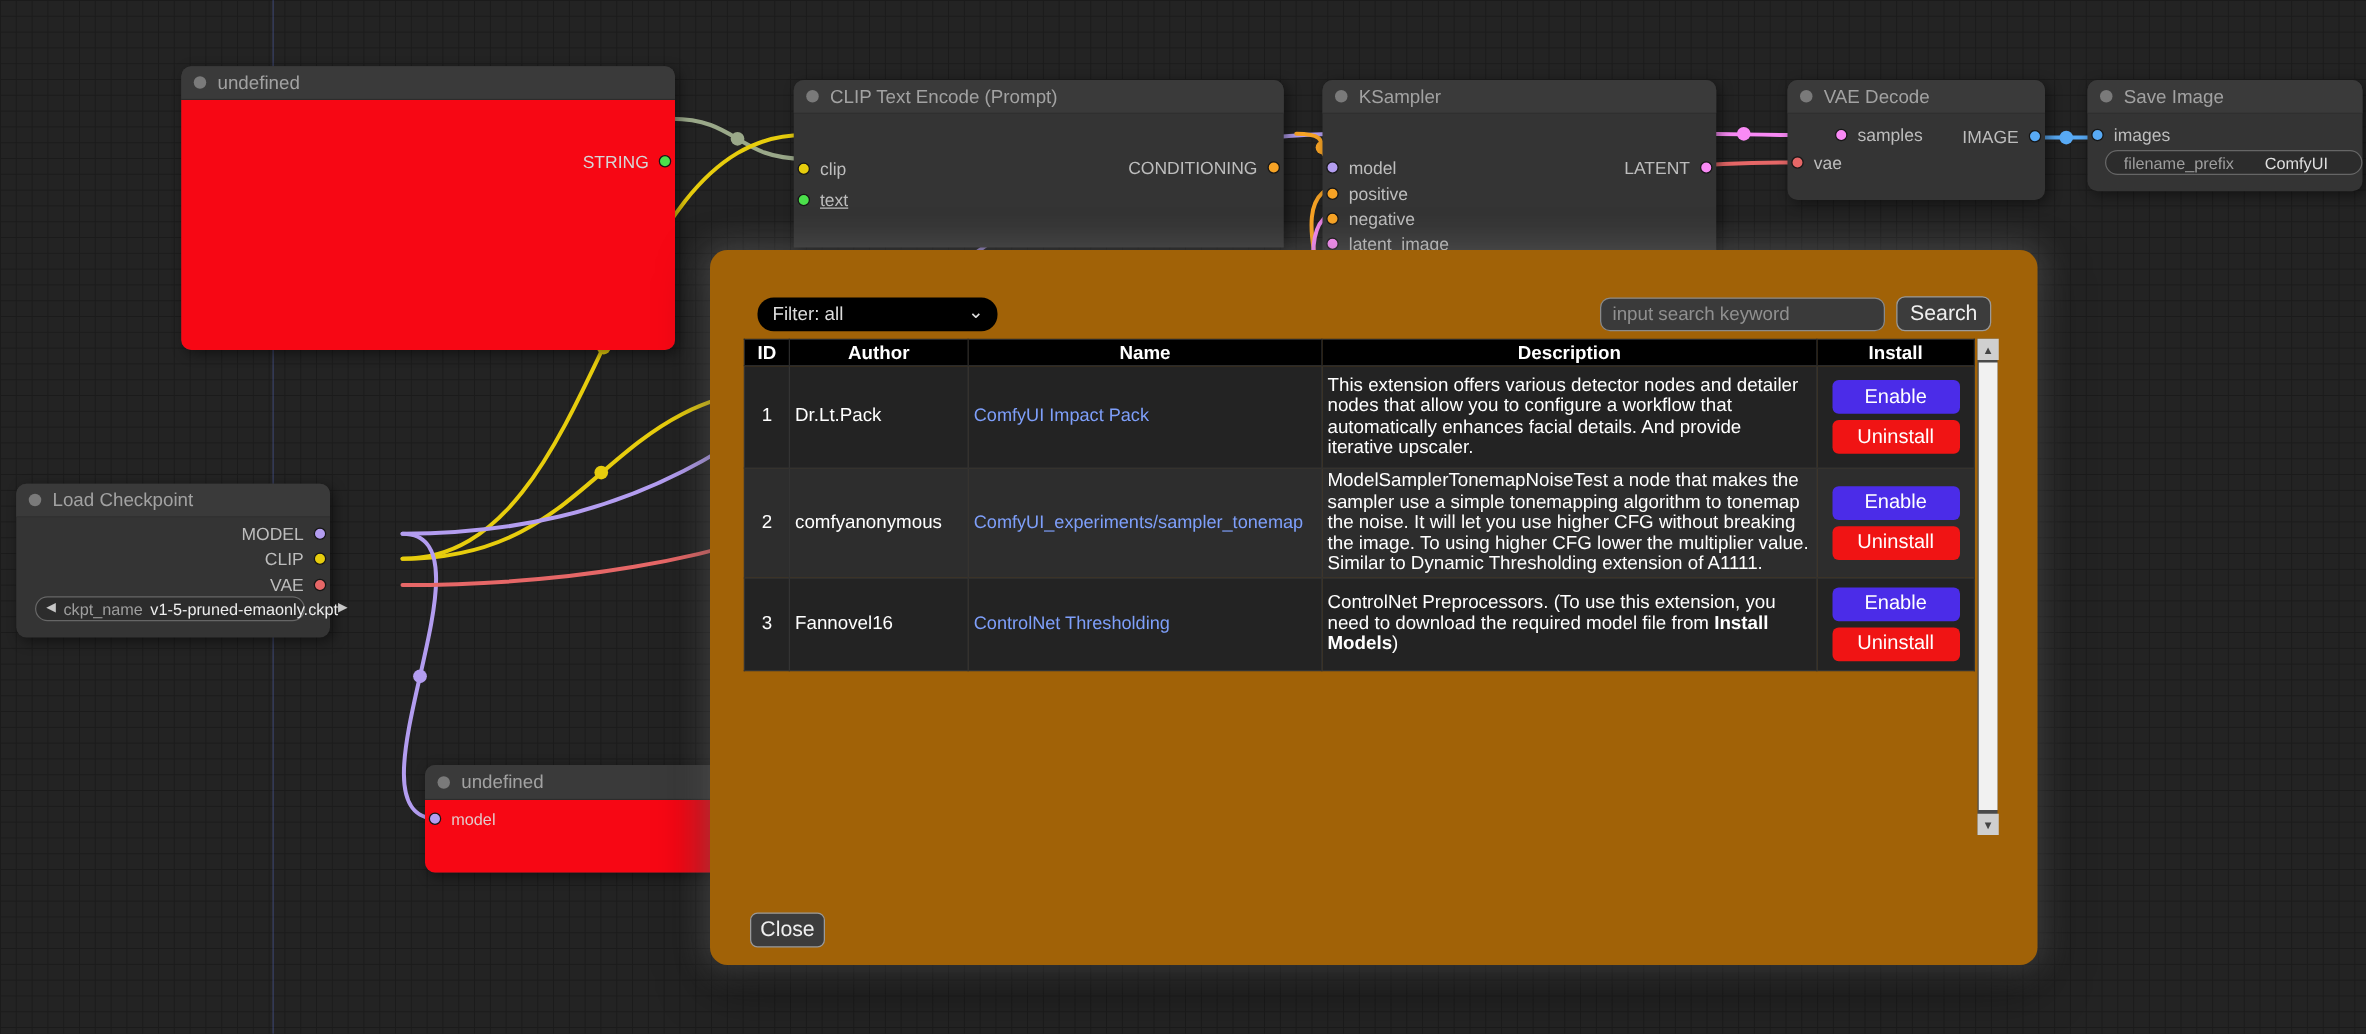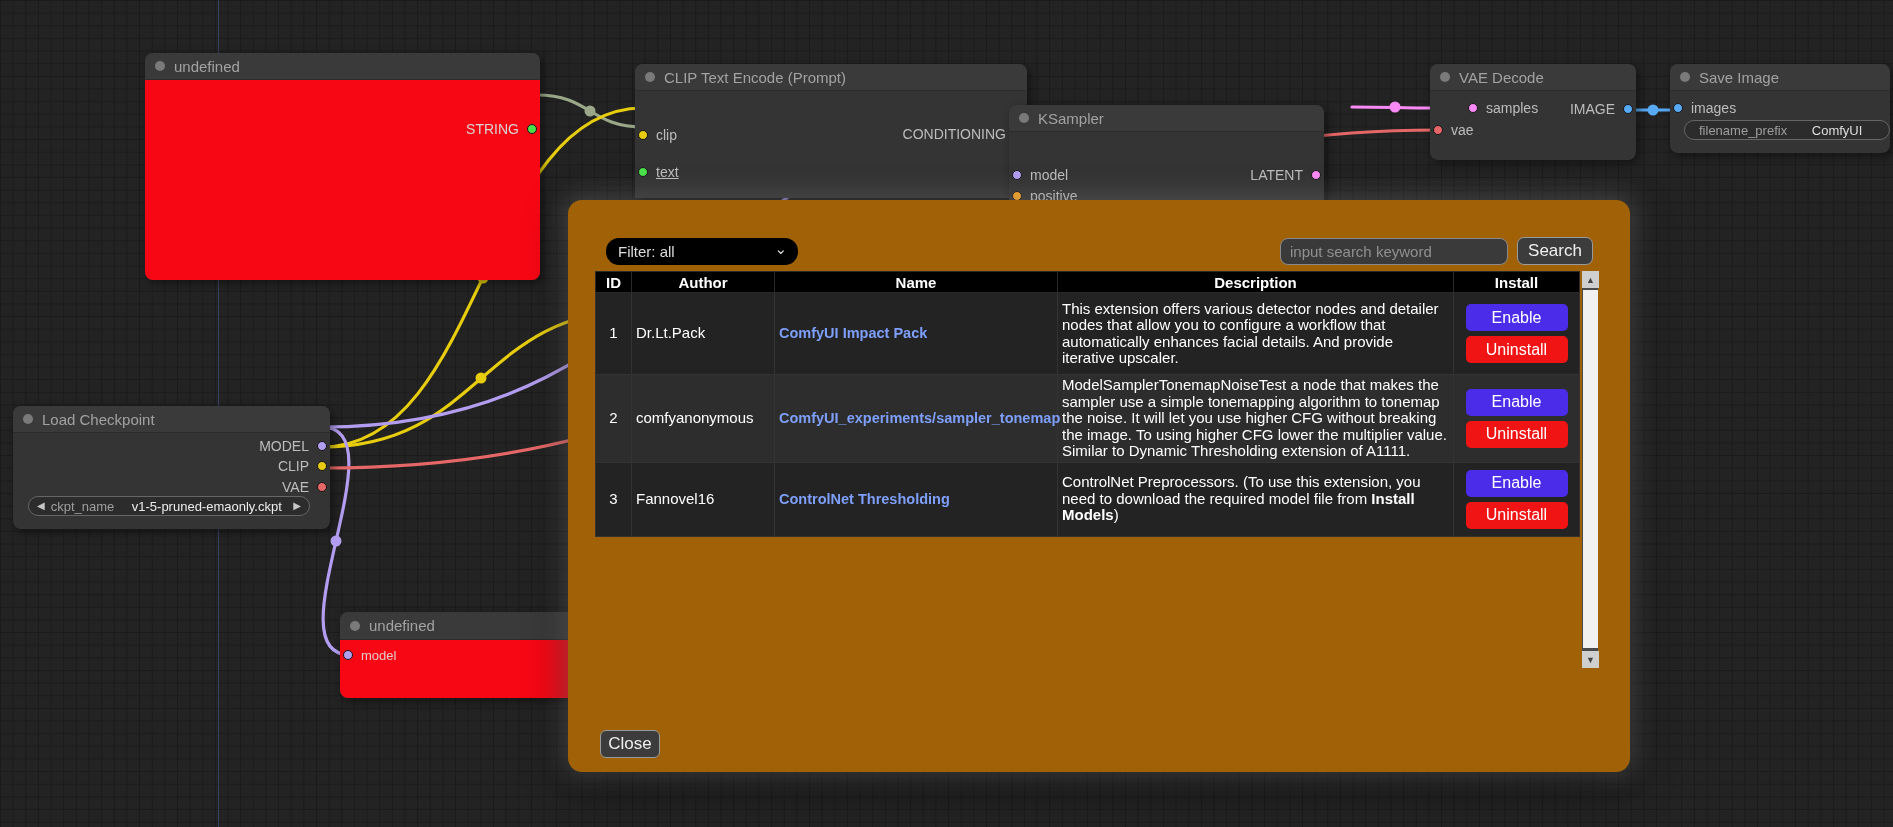--- a/index.html
+++ b/index.html
@@ -53,21 +53,21 @@
   
   #gridwrap{position:absolute;left:27px;top:71px;width:1003px;height:397px;display:flex;}
   #exttable{border-collapse:collapse;table-layout:fixed;width:984px;align-self:flex-start;}
   #exttable th{background:#000;color:#fff;font-size:15px;font-weight:bold;height:21px;
     border:1px solid #2a2a2a;text-align:center;}
   #exttable td{border:1px solid #333;font-size:15px;color:#fff;vertical-align:middle;
     padding:2px 4px;line-height:16.5px;}
   #exttable tr.odd td{background:#232323;}
   #exttable tr.even td{background:#2d2d2d;}
   td.c-id{text-align:center;}
-  td.c-name a{color:var(--namelink);font-weight:bold;text-decoration:none;font-size:14.5px;white-space:nowrap;margin-top:18px;}
+  td.c-name a{color:var(--namelink);font-weight:normal;text-decoration:none;font-size:14.5px;white-space:nowrap;margin-top:18px;}
   td.c-desc{vertical-align:top;}
   td.c-install{text-align:center;}
   .rowbtn{display:block;width:102px;height:27px;margin:5px auto;border:none;border-radius:5px;
     color:#fff;font-size:16px;font-family:"Liberation Sans",sans-serif;cursor:pointer;}
   .btn-enable{background:var(--enable);}
   .btn-uninstall{background:var(--uninstall);}
   
   #scrollbar{width:17px;height:397px;background:#4a4a4a;margin-left:2px;position:relative;}
   .sbtn{position:absolute;left:0;width:17px;height:17px;background:#cfcfcf;color:#444;font-size:9px;
     display:flex;align-items:center;justify-content:center;}
@@ -119,32 +119,32 @@
   <div class="node" style="left:635px;top:64px;width:392px;height:134px;border-radius:8px 8px 0 0;">
     <div class="ntitle">
         <span class="tdot"></span>
       <span>CLIP Text Encode (Prompt)</span>
       </div>
     <div class="nbody">
       <div class="slot in" style="top:34px;">
         <span class="sdot" style="background-color: rgb(231, 205, 13);"></span>
         <span>clip</span>
       </div>
-      <div class="slot in" style="top:71px;text-decoration:underline;">
+      <div class="slot in" style="top:59px;text-decoration:underline;">
         <span class="sdot" style="background-color: rgb(75, 224, 75);"></span>
         <span>text</span>
       </div>
       <div class="slot out" style="top:33px;">
         <span class="sdot" style="background-color: rgb(247, 163, 37);"></span>
         <span>CONDITIONING</span>
       </div>
     </div>
   </div>
 
-  <div class="node" style="left:1009px;top:64px;width:315px;height:144px;border-radius:8px 8px 0 0;margin-top:41px;">
+  <div class="node" style="left:1058px;top:64px;width:315px;height:144px;border-radius:8px 8px 0 0;">
     <div class="ntitle">
         <span class="tdot"></span>
       <span>KSampler</span>
       </div>
     <div class="nbody">
       <div class="slot in" style="top:33px;">
         <span class="sdot" style="background-color: rgb(179, 157, 240);"></span>
         <span>model</span>
       </div>
       <div class="slot in" style="top:54px;">
@@ -203,21 +203,21 @@
         <span class="sdot" style="background-color: rgb(88, 170, 245);"></span>
         <span>images</span>
       </div>
       <div class="widget" style="left:14px;right:0;top:29px;">
         <span class="wlabel">filename_prefix</span>
         <span class="wvalue">ComfyUI</span>
       </div>
     </div>
   </div>
 
-  <div class="node" style="left:13px;top:406px;width:317px;height:123px;">
+  <div class="node" style="left:13px;top:387px;width:251px;height:123px;">
     <div class="ntitle">
         <span class="tdot"></span>
       <span>Load Checkpoint</span>
       </div>
     <div class="nbody">
       <div class="slot out" style="top:3px;">
         <span class="sdot" style="background-color: rgb(179, 157, 240);"></span>
         <span>MODEL</span>
       </div>
       <div class="slot out" style="top:23px;">

